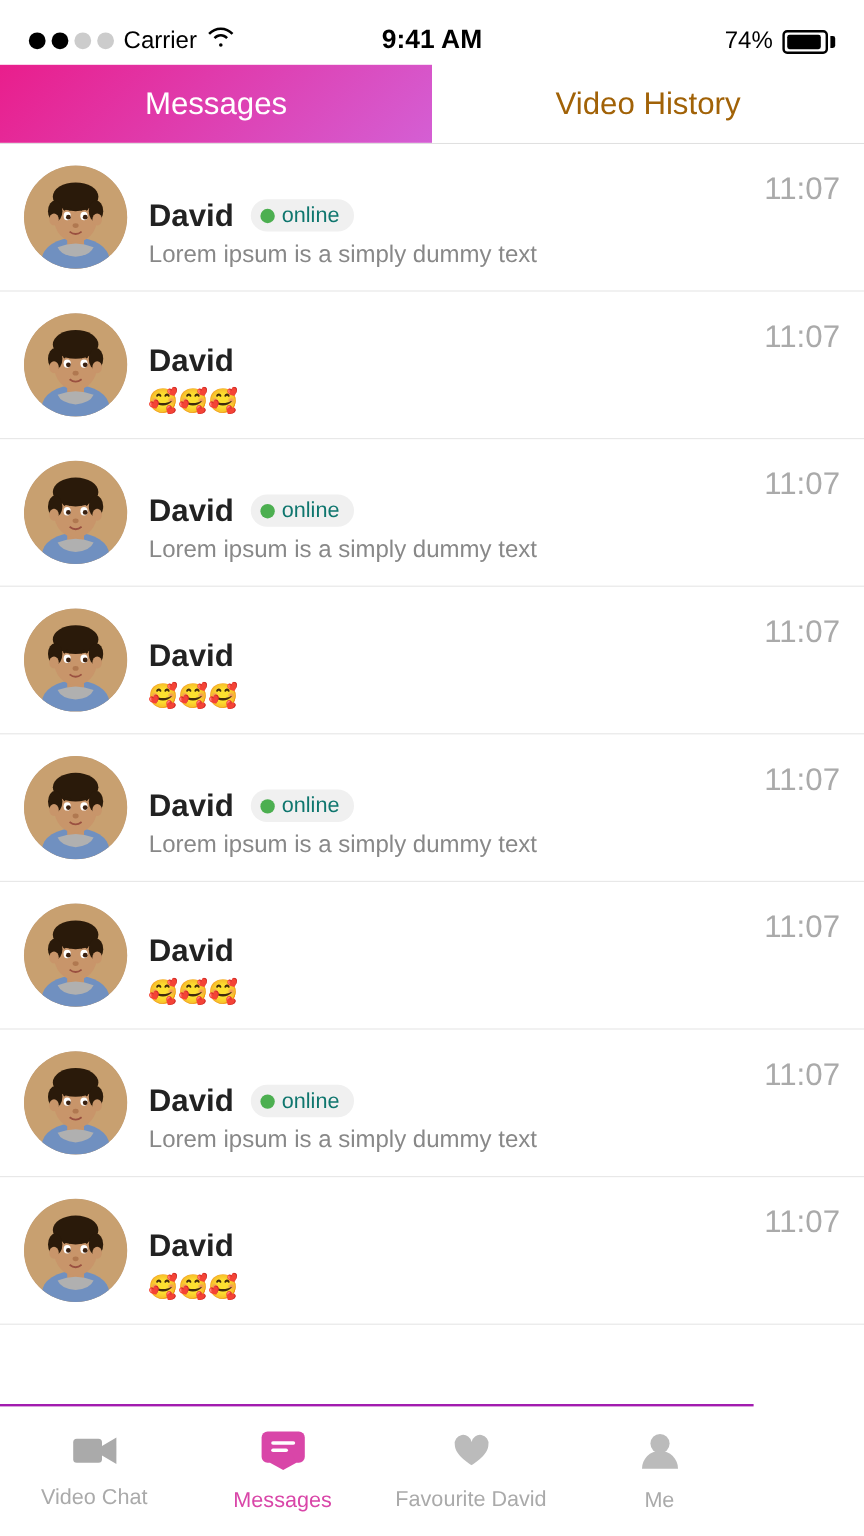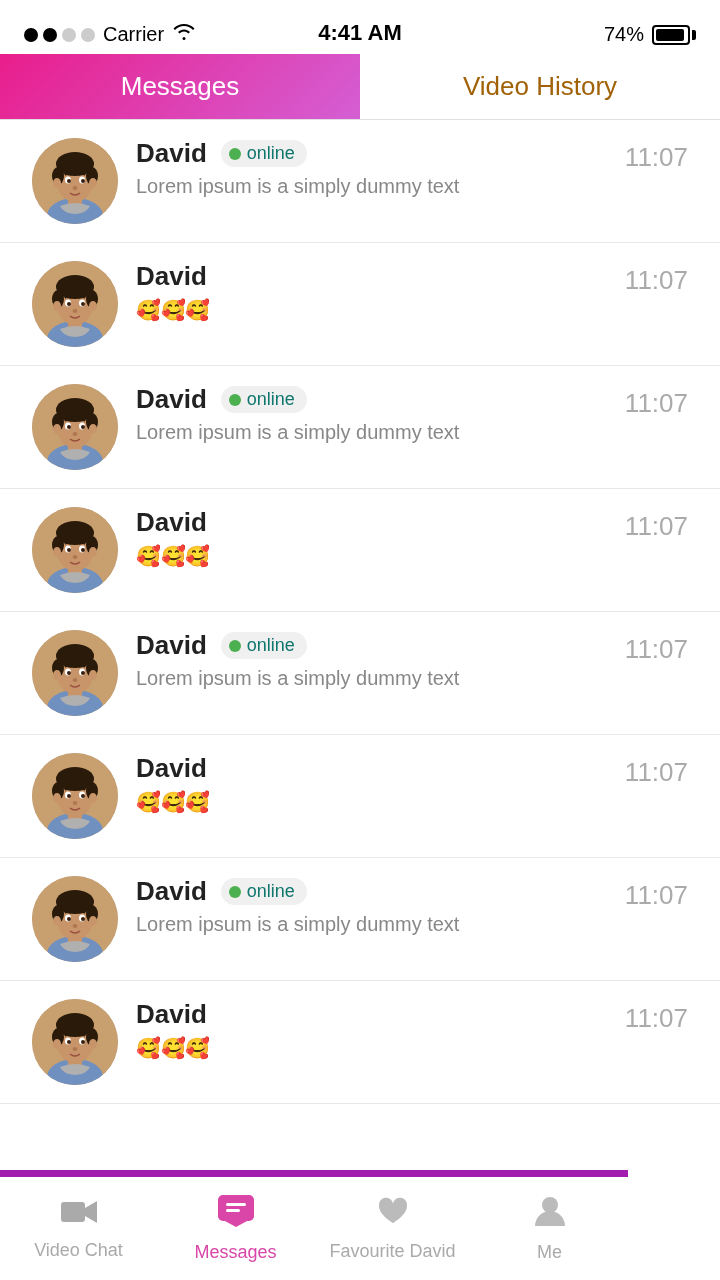--- a/index.html
+++ b/index.html
@@ -112,22 +112,22 @@
       background: #fff;
       color: #a16207;
     }
 
     
     .message-list {
       flex: 1;
     }
     .message-item {
       display: flex;
-      align-items: flex-start;
-      padding: 18px 32px;
+      align-items: flex-end;
+      padding: 18px 20px;
       border-bottom: 1px solid #e8e8e8;
       gap: 18px;
     }
     .avatar {
       width: 86px;
       height: 86px;
       border-radius: 50%;
       overflow: hidden;
       flex-shrink: 0;
       background: #c0a080;
@@ -185,21 +185,21 @@
       margin-top: 4px;
     }
 
     
     .bottom-nav {
       position: fixed;
       bottom: 0;
       width: 628px;
       height: 110px;
       background: #fff;
-      border-top: 7px solid #a21caf;
+      border-top: 2px solid #a21caf;
       display: flex;
       align-items: flex-end;
     }
     .nav-item {
       flex: 1;
       display: flex;
       flex-direction: column;
       align-items: center;
       justify-content: center;
       gap: 6px;
@@ -232,21 +232,21 @@
     </div>
     <span class="carrier-text">Carrier</span>
     <span class="wifi-icon">
       <svg width="24" height="18" viewBox="0 0 24 18" fill="none">
         <path d="M12 14a1.5 1.5 0 100 3 1.5 1.5 0 000-3z" fill="#000"></path>
         <path d="M7.5 10.5C8.9 9.1 10.4 8.4 12 8.4s3.1.7 4.5 2.1l1.5-1.5C16.3 7.3 14.2 6.4 12 6.4s-4.3.9-6 2.6l1.5 1.5z" fill="#000"></path>
         <path d="M3 7C5.5 4.5 8.6 3 12 3s6.5 1.5 9 4l1.5-1.5C19.7 2.7 16.1 1 12 1S4.3 2.7 1.5 5.5L3 7z" fill="#000"></path>
       </svg>
     </span>
   </div>
-  <div class="status-center">4:41 AM</div>
+  <div class="status-center">9:41 AM</div>
   <div class="status-right">
     <span>74%</span>
     <div class="battery">
       <div class="battery-body">
         <div class="battery-fill"></div>
       </div>
       <div class="battery-tip"></div>
     </div>
   </div>
 </div>

